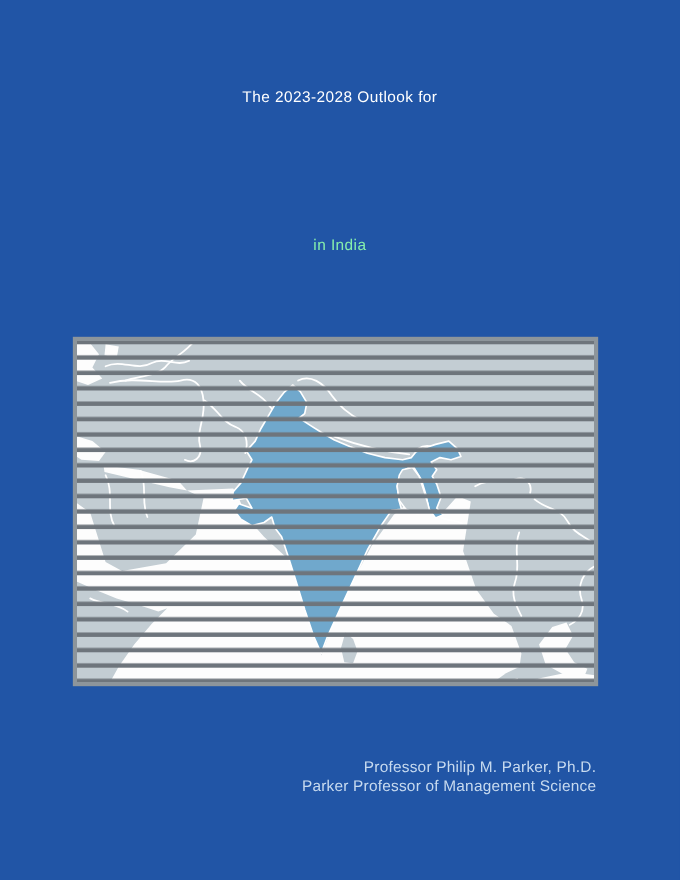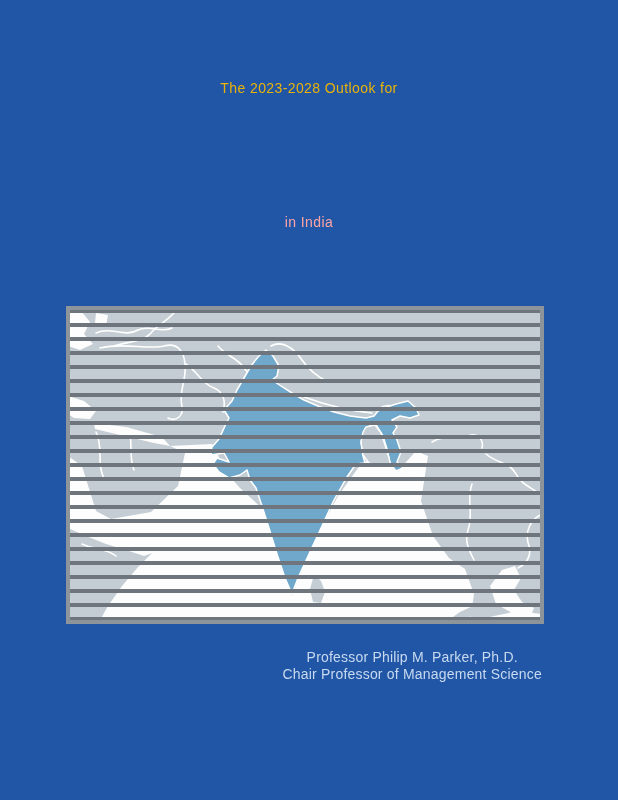--- a/index.html
+++ b/index.html
@@ -11,42 +11,42 @@
   }
   .cover{
     position:relative;
     width:618px;height:800px;
     background:#2155a6;
   }
   .kicker{
     position:absolute;top:78px;left:0;width:618px;
     text-align:center;
     font-size:14px;line-height:20px;
-    color:#eab308;letter-spacing:0.4px;
+    color:#ffffff;letter-spacing:0.4px;
   }
   .main-title{
     position:absolute;top:115px;left:0;width:618px;
     text-align:center;
     font-size:34px;line-height:38px;
     color:#c7daef;letter-spacing:0.3px;
     font-weight:normal;margin:0;
   }
   .subtitle{
     position:absolute;top:212px;left:0;width:618px;
     text-align:center;
     font-size:14px;line-height:20px;
-    color:#fca5a5;letter-spacing:0.4px;
+    color:#86efac;letter-spacing:0.4px;
   }
   .map-wrap{
     position:absolute;left:66px;top:306px;
     width:478px;height:318px;
   }
   .footer{
-    position:absolute;top:649px;right:76px;
-    text-align:center;
+    position:absolute;top:689px;right:76px;
+    text-align:right;
     font-size:14px;line-height:16.5px;
     color:#c7daef;letter-spacing:0.2px;
   }
 </style>
 </head>
 <body>
 
 <div class="cover">
 
   <div class="kicker">The 2023-2028 Outlook for</div>
@@ -117,16 +117,16 @@
 
         <rect x="0" y="0" width="478" height="318" fill="url(#stripes)"></rect>
       </g>
 
       <rect x="2" y="2" width="474" height="314" fill="none" stroke-width="4" stroke="#8d959b"></rect>
     </svg>
   </div>
 
   <div class="footer">
     <div>Professor Philip M. Parker, Ph.D.</div>
-    <div>Chair Professor of Management Science</div>
+    <div>Parker Professor of Management Science</div>
   </div>
 
 </div>
 
 </body></html>

